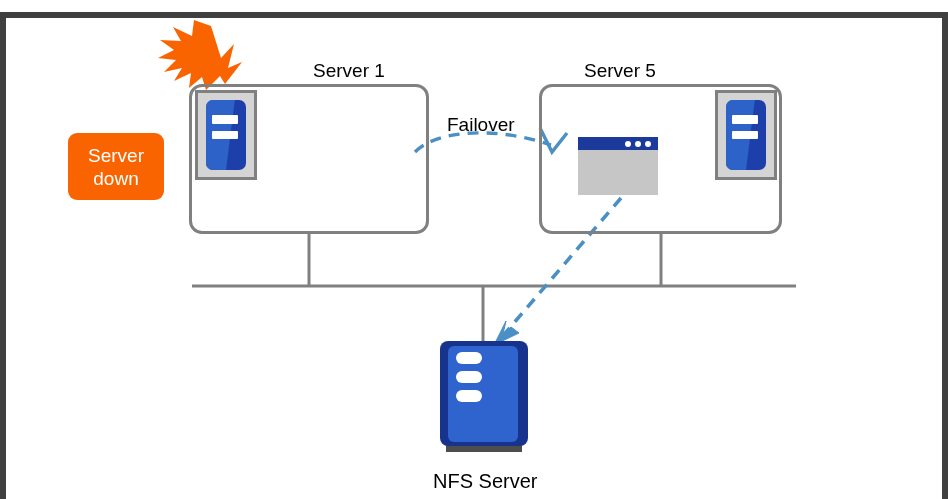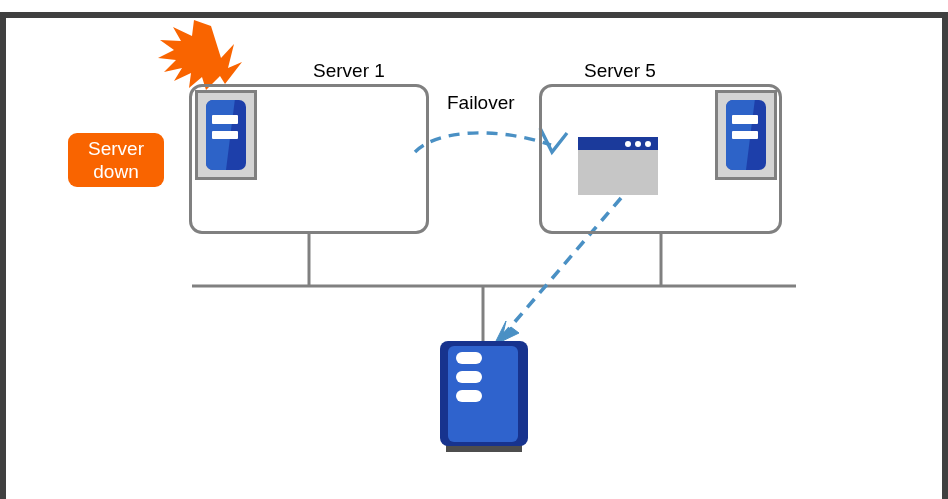--- a/index.html
+++ b/index.html
@@ -99,37 +99,37 @@
     background: #ffffff;
   }
   #app-window .dot.d1 { right: 27px; }
   #app-window .dot.d2 { right: 17px; }
   #app-window .dot.d3 { right: 7px; }
 
   
   #server-down-badge {
     position: absolute;
     left: 62px; top: 115px;
-    width: 96px; height: 54px;
+    width: 96px; height: 67px;
     background: #f96400;
     border-radius: 9px;
     color: #ffffff;
     font-size: 19px;
     line-height: 23px;
     display: flex;
     align-items: center;
     justify-content: center;
     text-align: center;
     font-family: "Liberation Sans", sans-serif;
   }
 
   
   #server1-label { left: 307px; top: 42px; }
   #server2-label { left: 578px; top: 42px; }
-  #failover-label { left: 441px; top: 74px; text-align: right; }
+  #failover-label { left: 441px; top: 96px; text-align: right; }
   #application-label { left: 551px; top: 93px; }
   #nfs-label { left: 427px; top: 452px; font-size: 20px; }
 
   
   #wires, #bolt, #arrows, #nfs-icon-svg {
     position: absolute;
     left: 0; top: 0;
     width: 948px; height: 499px;
     overflow: visible;
     pointer-events: none;
@@ -231,14 +231,15 @@
 
   <div id="failover-label" class="abs label">Failover</div>
 
   <div id="server-down-badge">
     <span>
       <span>Server</span><br>
       <span>down</span>
     </span>
   </div>
 
+  <div id="nfs-label" class="abs label">NFS Server</div>
 
 </div>
 
 </body></html>

